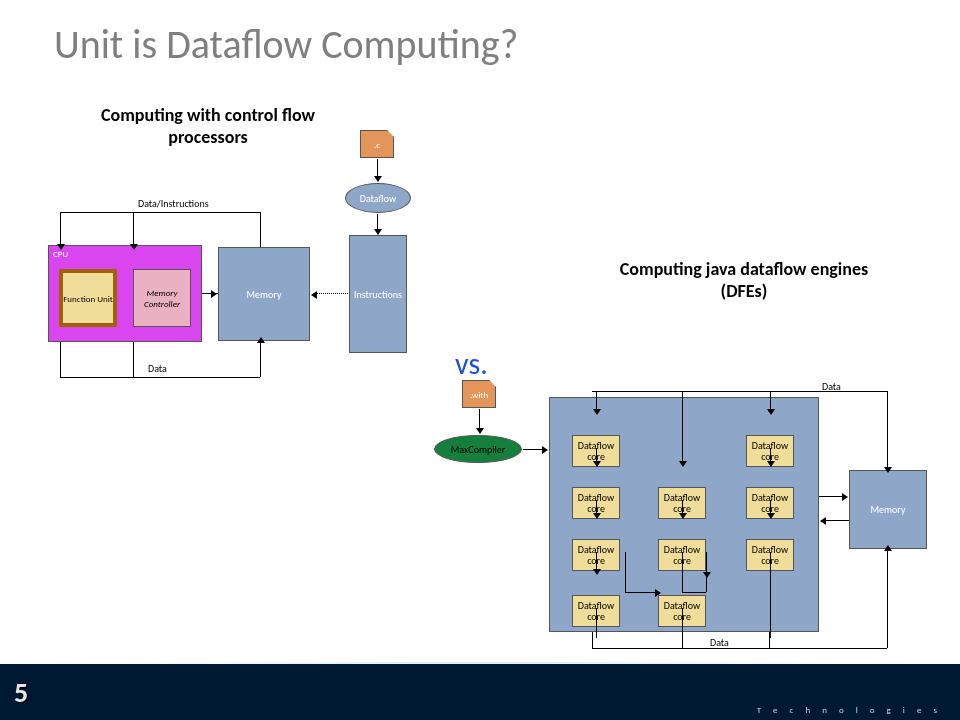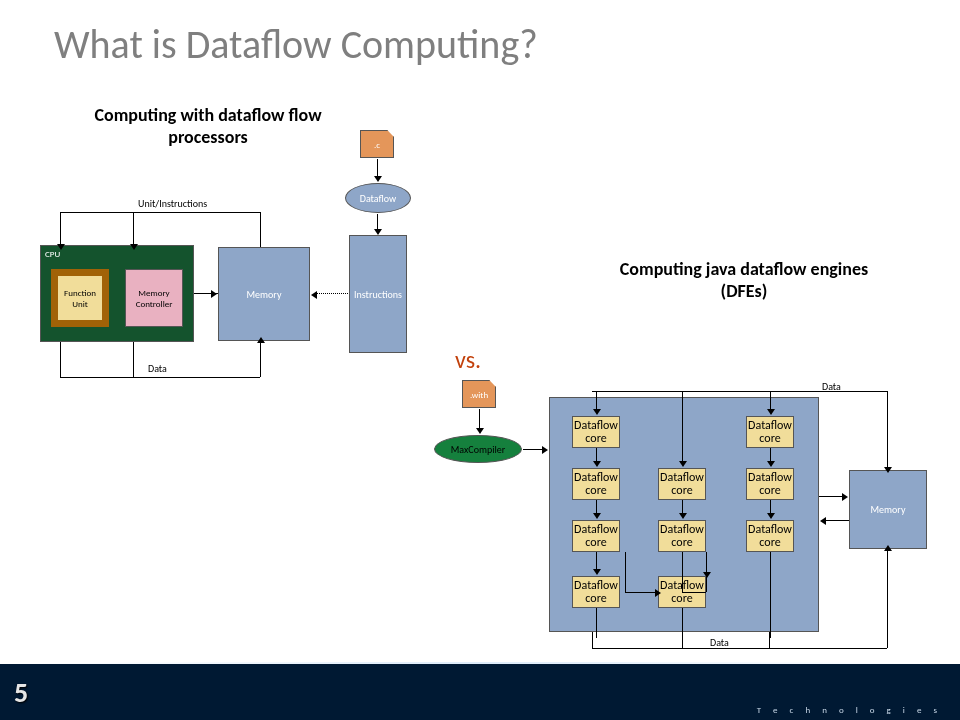--- a/index.html
+++ b/index.html
@@ -31,22 +31,22 @@
     top: 258px; left: 614px;
     width: 260px;
     text-align: center;
     font-size: 18px;
     font-weight: 700;
     color: #000;
   }
   .vs {
     position: absolute;
     top: 345px; left: 455px;
-    font-size: 24px;
-    color: #c2410c;
+    font-size: 30px;
+    color: #1d4ed8;
   }
 
   
   .left-diag {
     position: absolute;
     top: 130px; left: 20px;
     width: 440px; height: 280px;
   }
   .file-c {
     position: absolute;
@@ -81,46 +81,46 @@
     position: absolute;
     top: 117px; left: 198px;
     width: 92px; height: 94px;
     background: #8ea6c8;
     border: 1px solid #555;
     font-size: 10px; color:#fff;
     display:flex;align-items:center;justify-content:center;
   }
   .cpu {
     position: absolute;
-    top: 115px; left: 20px;
+    top: 115px; left: 28px;
     width: 154px; height: 97px;
-    background: #14532d;
+    background: #d946ef;
     border: 1px solid #555;
   }
   .cpu-label{
     position:absolute; top:2px; left:4px;
     font-size:9px; color:#fff;
   }
   .func-unit {
     position: absolute;
     top: 23px; left: 10px;
     width: 58px; height: 58px;
     background: #f1dd9a;
-    border: 7px solid #a16207;
+    border: 4px solid #a16207;
     font-size: 9px; text-align:center;
     display:flex;align-items:center;justify-content:center;
   }
   .mem-ctrl {
     position: absolute;
     top: 23px; left: 84px;
     width: 58px; height: 58px;
     background: #e9b1c1;
     border: 1px solid #555;
     font-size: 9px; text-align:center;
-    display:flex;align-items:center;justify-content:center;
+    display:flex;align-items:center;justify-content:center;font-style:italic;
   }
   .lbl-data-instr{
     position:absolute; top:67px; left:118px;
     font-size:10px;
   }
   .lbl-data{
     position:absolute; top:232px; left:128px;
     font-size:10px;
   }
 
@@ -148,23 +148,24 @@
   }
   .dfe{
     position:absolute; top:17px; left:132px;
     width:270px; height:235px;
     background:#8ea6c8; border:1px solid #555;
   }
   .core{
     position:absolute;
     width:48px;height:32px;
     background:#f1dd9a;border:1px solid #555;
-    font-size:12px;text-align:center;
+    font-size:10px;text-align:center;
     display:flex;align-items:center;justify-content:center;
     line-height:1.1;
+    margin-top:19px;
   }
   .memory2{
     position:absolute; top:90px; left:432px;
     width:78px;height:79px;
     background:#8ea6c8;border:1px solid #555;
     font-size:10px;color:#fff;
     display:flex;align-items:center;justify-content:center;
   }
   .lbl-r-data{
     position:absolute; top:0px; left:405px;
@@ -223,22 +224,22 @@
   }
   .swoosh{
     position:absolute;bottom:54px;left:0;width:100%;height:4px;
     background:linear-gradient(90deg,rgba(255,255,255,0) 0%, rgba(90,160,230,0.2) 50%, rgba(255,255,255,0) 100%);
     border-radius:50%;
   }
 </style>
 </head>
 <body>
 
-<div class="slide-title">What is Dataflow Computing?</div>
-<div class="sub-left">Computing with dataflow flow processors</div>
+<div class="slide-title">Unit is Dataflow Computing?</div>
+<div class="sub-left">Computing with control flow processors</div>
 <div class="sub-right">Computing java dataflow engines (DFEs)</div>
 <div class="vs">vs.</div>
 
 <div class="left-diag">
   <div class="file-c">.c</div>
   <div class="vline arrow-down" style="top:29px;left:357px;height:18px;"></div>
   <div class="compiler">Dataflow</div>
   <div class="vline arrow-down" style="top:84px;left:357px;height:16px;"></div>
   <div class="instr">Instructions</div>
   <div class="hline arrow-left" style="top:163px;left:296px;width:32px;border-top:1px dotted #000;background:none;"></div>
@@ -252,21 +253,21 @@
     <div class="func-unit">Function Unit</div>
     <div class="mem-ctrl">Memory Controller</div>
   </div>
 
   <div class="vline" style="top:82px;left:40px;height:33px;"></div>
   <div class="vline arrow-down" style="top:107px;left:40px;height:8px;"></div>
   <div class="hline" style="top:82px;left:40px;width:200px;"></div>
   <div class="vline" style="top:82px;left:240px;height:35px;"></div>
   <div class="vline" style="top:82px;left:113px;height:33px;"></div>
   <div class="vline arrow-down" style="top:107px;left:113px;height:8px;"></div>
-  <div class="lbl-data-instr">Unit/Instructions</div>
+  <div class="lbl-data-instr">Data/Instructions</div>
 
   <div class="vline" style="top:212px;left:40px;height:36px;"></div>
   <div class="hline" style="top:247px;left:40px;width:200px;"></div>
   <div class="vline" style="top:211px;left:240px;height:36px;"></div>
   <div class="vline arrow-up" style="top:212px;left:240px;height:5px;"></div>
   <div class="vline" style="top:212px;left:113px;height:36px;"></div>
   <div class="lbl-data">Data</div>
 </div>
 
 <div class="right-diag">

